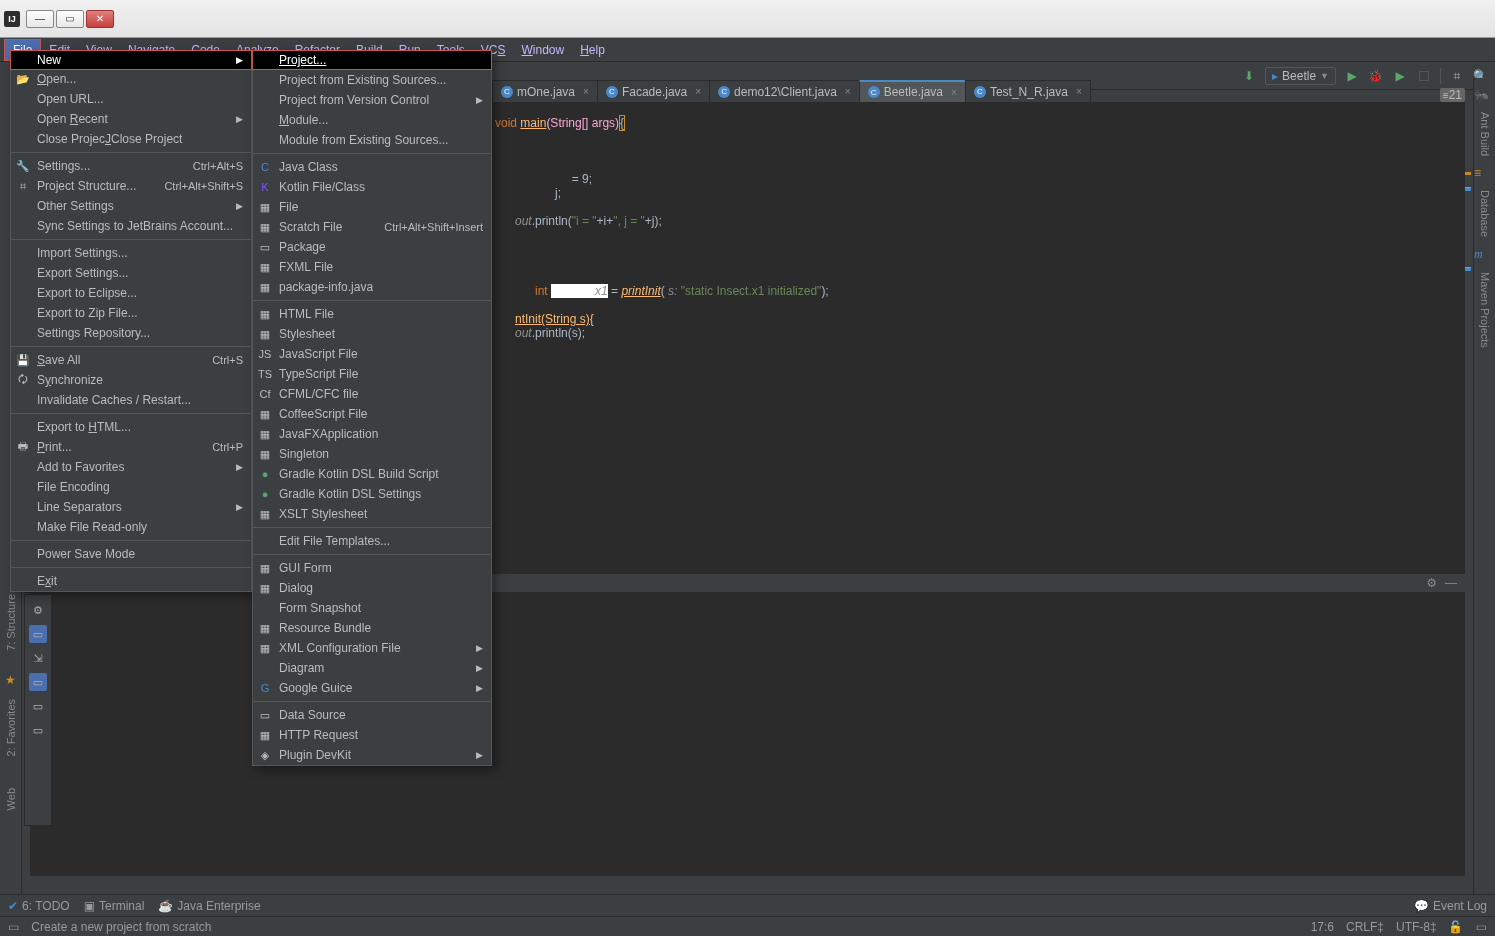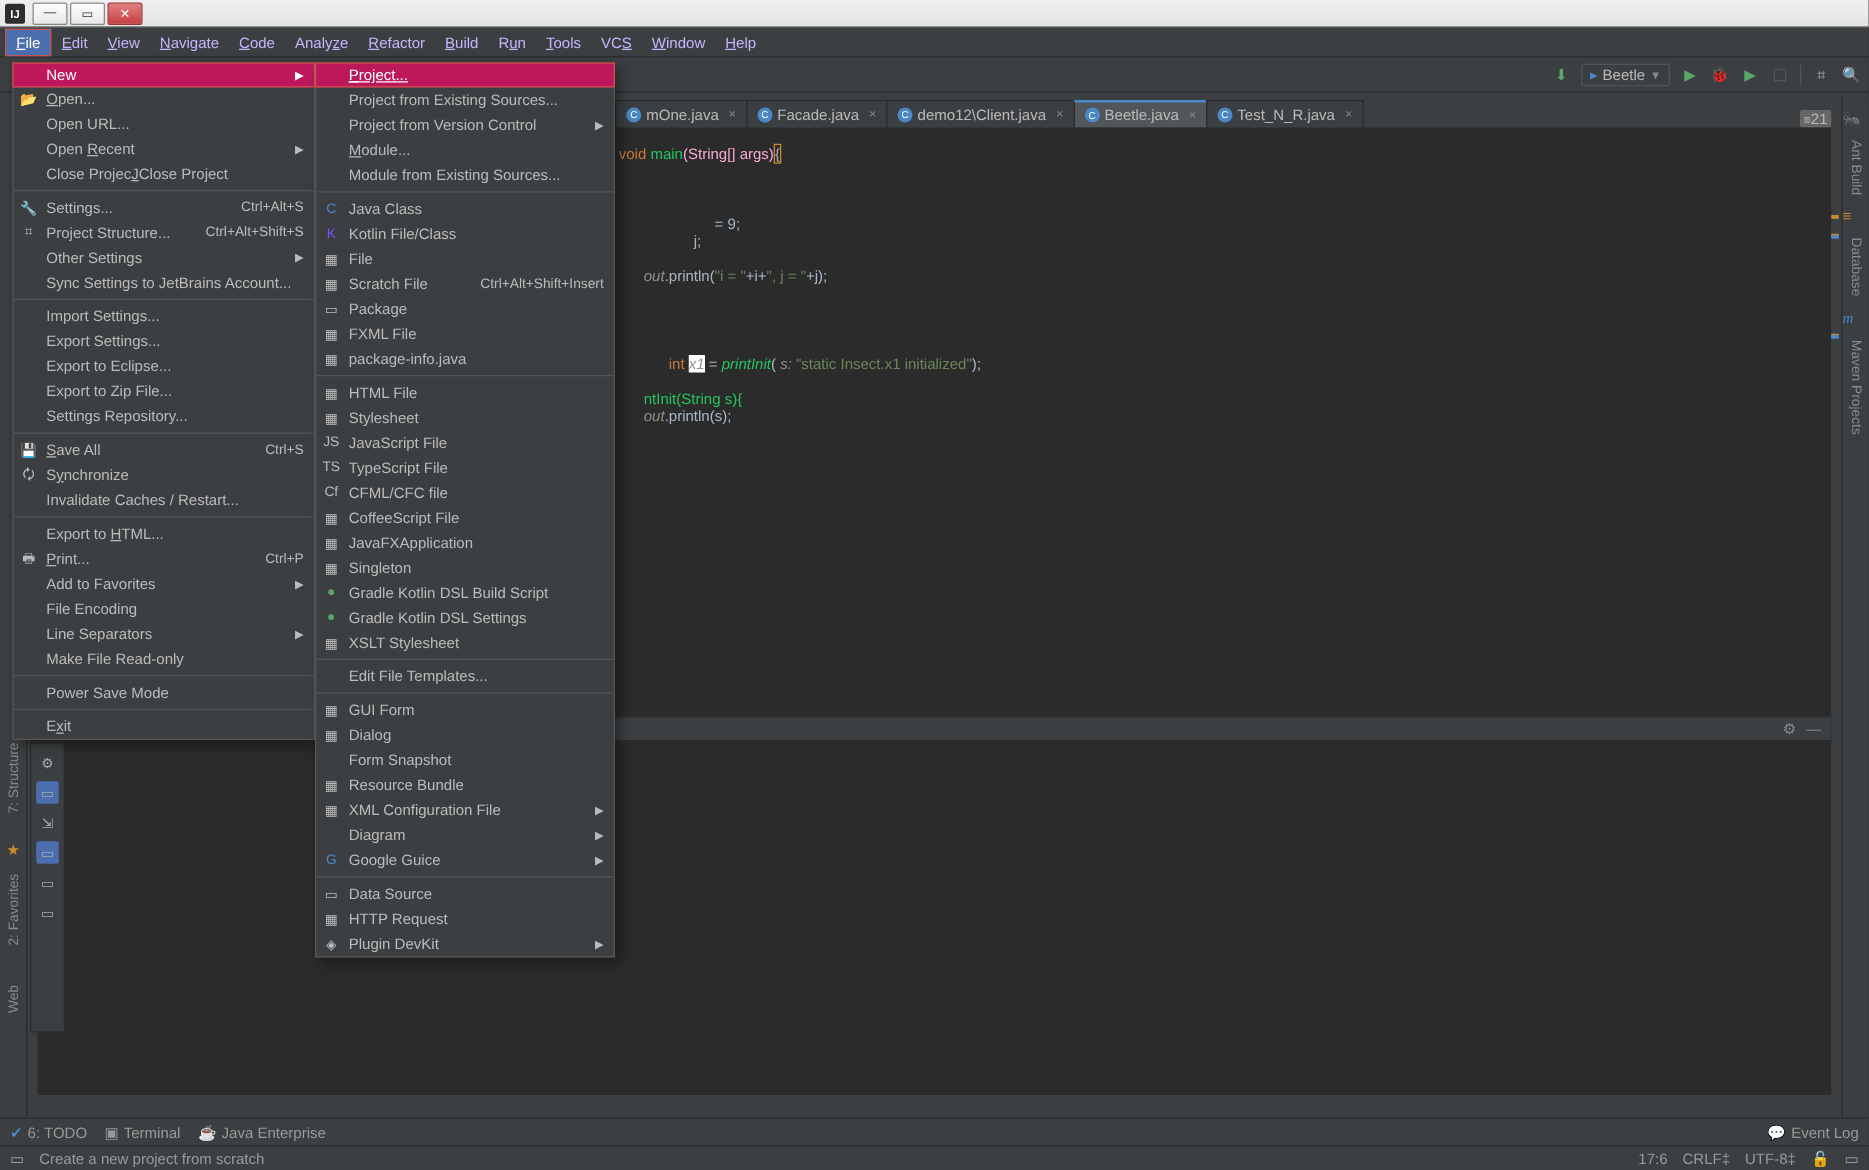--- a/index.html
+++ b/index.html
@@ -1,19 +1,19 @@
 <!DOCTYPE html>
 <html><head>
 <meta charset="utf-8">
 <style>
 * { margin: 0; padding: 0; box-sizing: border-box; font-family: "Segoe UI", Tahoma, sans-serif; font-size: 12px; }
 body { background: #3c3f41; color: #bbbbbb; width: 1495px; height: 936px; overflow: hidden; position: relative; }
 
 
-.titlebar { height: 22px; background: linear-gradient(#f0f0f0, #e4e4e4); display: flex; align-items: center; padding: 0 4px; border-bottom: 1px solid #999; }
+.titlebar { height: 38px; background: linear-gradient(#f0f0f0, #e4e4e4); display: flex; align-items: center; padding: 0 4px; border-bottom: 1px solid #999; }
 .titlebar .app-icon { width: 16px; height: 16px; background: #2d2d2d; margin-right: 6px; border-radius: 2px; display:flex; align-items:center; justify-content:center; color:#fff; font-size:9px; font-weight:bold;}
 .titlebar .title-text { flex: 1; color: #000; font-size: 12px; }
 .titlebar .win-controls { display: flex; gap: 2px; }
 .titlebar .win-btn { width: 28px; height: 18px; border: 1px solid #888; background: linear-gradient(#fdfdfd,#e8e8e8); display: flex; align-items: center; justify-content: center; font-size: 10px; color:#333; border-radius:2px;}
 .titlebar .win-btn.close { background: linear-gradient(#e08080, #c84040); color: #fff; border-color:#a03030;}
 
 
 .menubar { height: 24px; background: #3c3f41; display: flex; align-items: center; padding: 0 4px; border-bottom: 1px solid #2b2b2b; position:relative;}
 .menubar-item { padding: 3px 8px; color: #c4b5fd; cursor: pointer; }
 .menubar-item.open { background: #4b6eaf; color:#fff;}
@@ -35,26 +35,26 @@
 .tabsrow { position:absolute; top:78px; left:492px; right:30px; height:24px; display:flex; align-items:flex-end; gap:0;}
 .ed-tab { height:22px; display:flex; align-items:center; gap:4px; padding:0 8px; background:#3c3f41; border:1px solid #2b2b2b; border-bottom:none; color:#bbb; margin-right:-1px;}
 .ed-tab.active { background:#515658; border-top:2px solid #4a88c7; }
 .ed-tab .tab-icon{ width:12px;height:12px; border-radius:50%; background:#4a88c7; display:flex;align-items:center;justify-content:center;font-size:8px;color:#fff;}
 .ed-tab .tab-icon.java{ background:#4a88c7;}
 .ed-tab .close-x{ color:#888; font-size:10px; margin-left:4px;}
 
 
 .editor { position:absolute; top:102px; left:30px; right:30px; bottom:60px; background:#2b2b2b; font-family:"Consolas","Courier New",monospace; font-size:13px; color:#a9b7c6;}
 .codeblock{ position:absolute; left:465px; top:0; white-space:pre;}
-.kw{color:#cc7832;} .str{color:#6a8759;} .method{color:#22c55e;} .par{color:#f9a8d4;} .itparam{font-style:italic; color:#909090;} .static-hl{background:#ffffff;}
+.kw{color:#cc7832;} .str{color:#6a8759;} .method{color:#fdba74;text-decoration:underline;} .par{color:#f9a8d4;} .itparam{font-style:italic; color:#909090;} .static-hl{background:#ffffff;padding-left:44px;}
 
 
 .dropdown { position:absolute; top:50px; left:10px; width:242px; background:#3c3f41; border:1px solid #565656; box-shadow:4px 4px 10px rgba(0,0,0,0.4); z-index:100;}
 .drop-item { height:20px; display:flex; align-items:center; padding:0 8px 0 26px; color:#bbbbbb; position:relative;}
-.drop-item.highlighted { background:#be185d; color:#fff;}
+.drop-item.highlighted { background:#000000; color:#fff;}
 .drop-item .shortcut{ position:absolute; right:8px; font-size:11px;}
 .drop-item .arrow{ position:absolute; right:8px; font-size:9px;}
 .drop-item .mi-icon{ position:absolute; left:4px; width:16px; text-align:center; font-size:11px;}
 .drop-sep { height:1px; background:#555; margin:3px 0;}
 .drop-item .ul{text-decoration:underline;}
 
 
 .submenu { position:absolute; top:50px; left:252px; width:240px; background:#3c3f41; border:1px solid #565656; box-shadow:4px 4px 10px rgba(0,0,0,0.4); z-index:101;}
 .submenu .drop-item{ padding-left:26px;}
 

